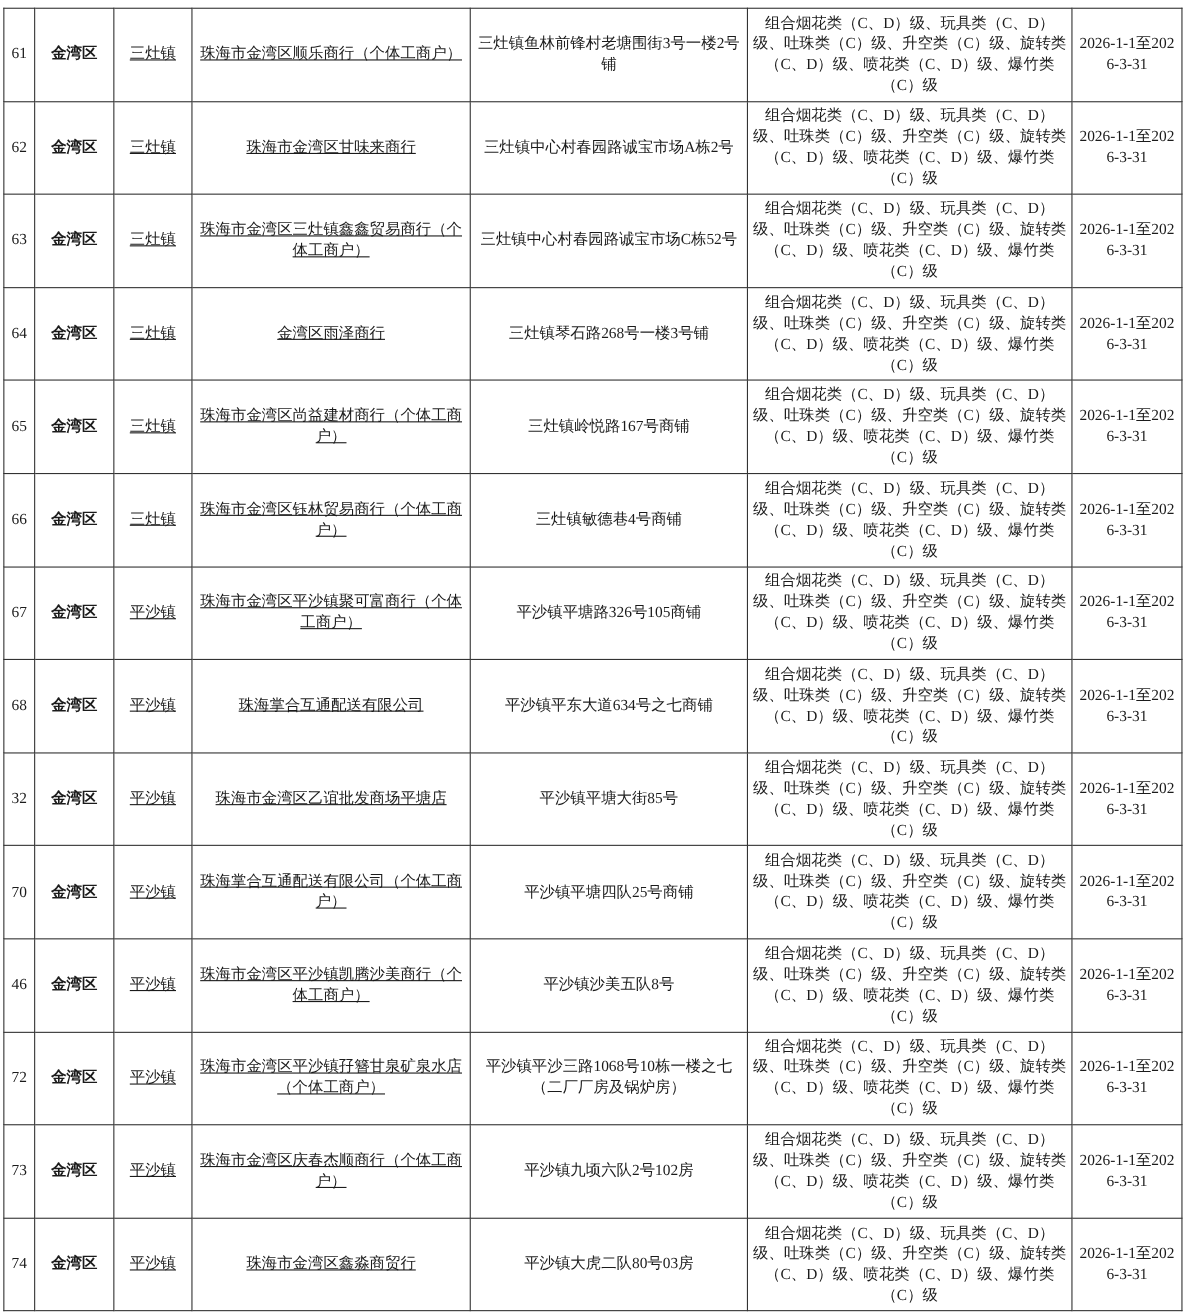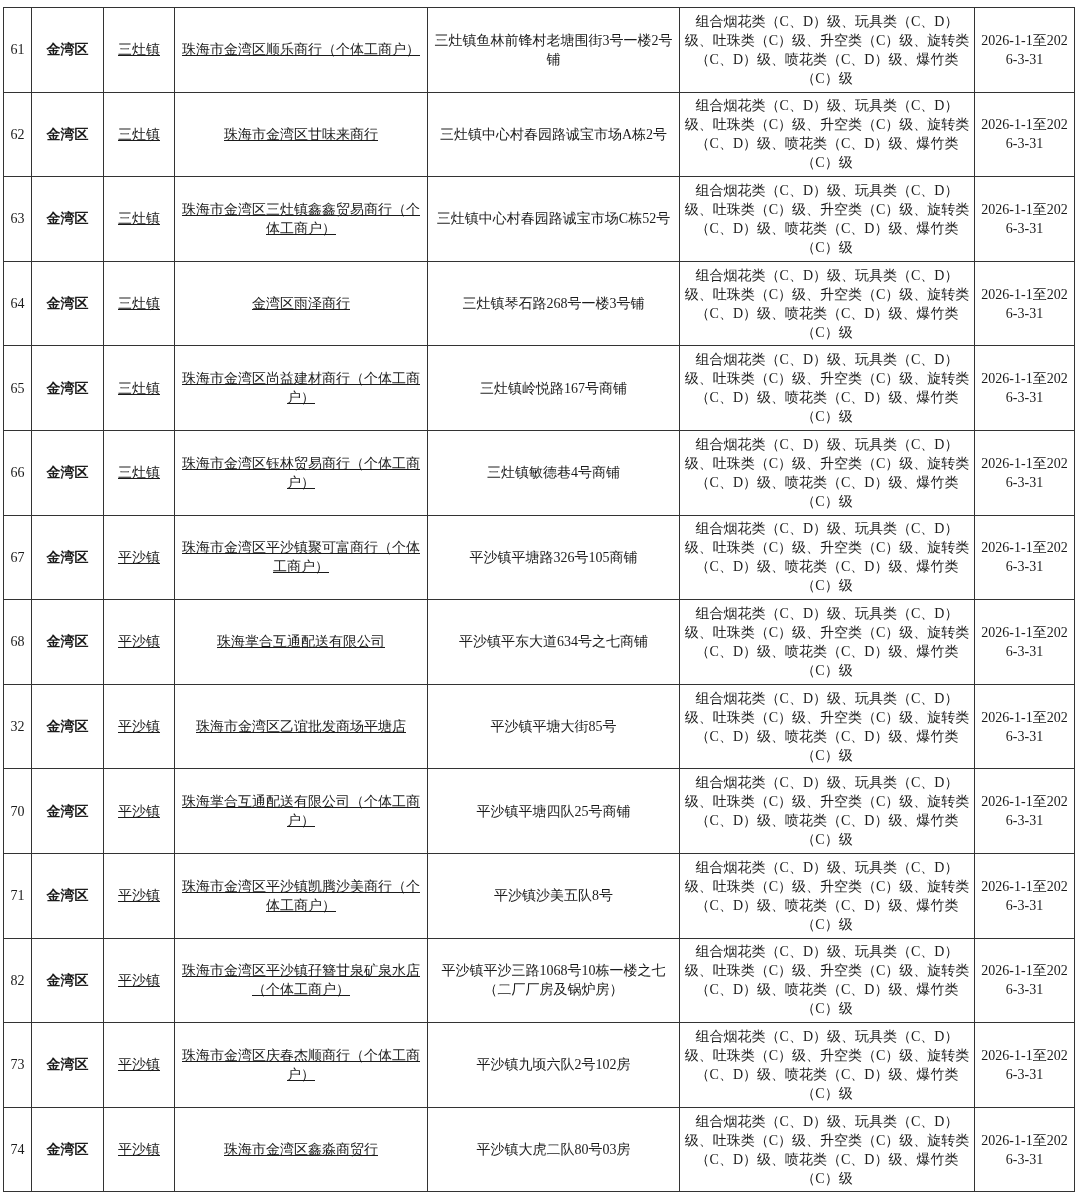--- a/index.html
+++ b/index.html
@@ -156,31 +156,31 @@
     <td class="c-seq">70</td>
     <td class="c-district">金湾区</td>
     <td class="c-town">平沙镇</td>
     <td class="c-name">珠海掌合互通配送有限公司（个体工商户）</td>
     <td class="c-address">平沙镇平塘四队25号商铺</td>
     <td class="c-scope">组合烟花类（C、D）级、玩具类（C、D）级、吐珠类（C）级、升空类（C）级、旋转类（C、D）级、喷花类（C、D）级、爆竹类（C）级</td>
     <td class="c-validity">2026-1-1至2026-3-31</td>
   </tr>
 
   <tr>
-    <td class="c-seq">71</td>
+    <td class="c-seq">46</td>
     <td class="c-district">金湾区</td>
     <td class="c-town">平沙镇</td>
     <td class="c-name">珠海市金湾区平沙镇凯腾沙美商行（个体工商户）</td>
     <td class="c-address">平沙镇沙美五队8号</td>
     <td class="c-scope">组合烟花类（C、D）级、玩具类（C、D）级、吐珠类（C）级、升空类（C）级、旋转类（C、D）级、喷花类（C、D）级、爆竹类（C）级</td>
     <td class="c-validity">2026-1-1至2026-3-31</td>
   </tr>
 
   <tr>
-    <td class="c-seq">82</td>
+    <td class="c-seq">72</td>
     <td class="c-district">金湾区</td>
     <td class="c-town">平沙镇</td>
     <td class="c-name">珠海市金湾区平沙镇孖簪甘泉矿泉水店（个体工商户）</td>
     <td class="c-address">平沙镇平沙三路1068号10栋一楼之七（二厂厂房及锅炉房）</td>
     <td class="c-scope">组合烟花类（C、D）级、玩具类（C、D）级、吐珠类（C）级、升空类（C）级、旋转类（C、D）级、喷花类（C、D）级、爆竹类（C）级</td>
     <td class="c-validity">2026-1-1至2026-3-31</td>
   </tr>
 
   <tr>
     <td class="c-seq">73</td>

